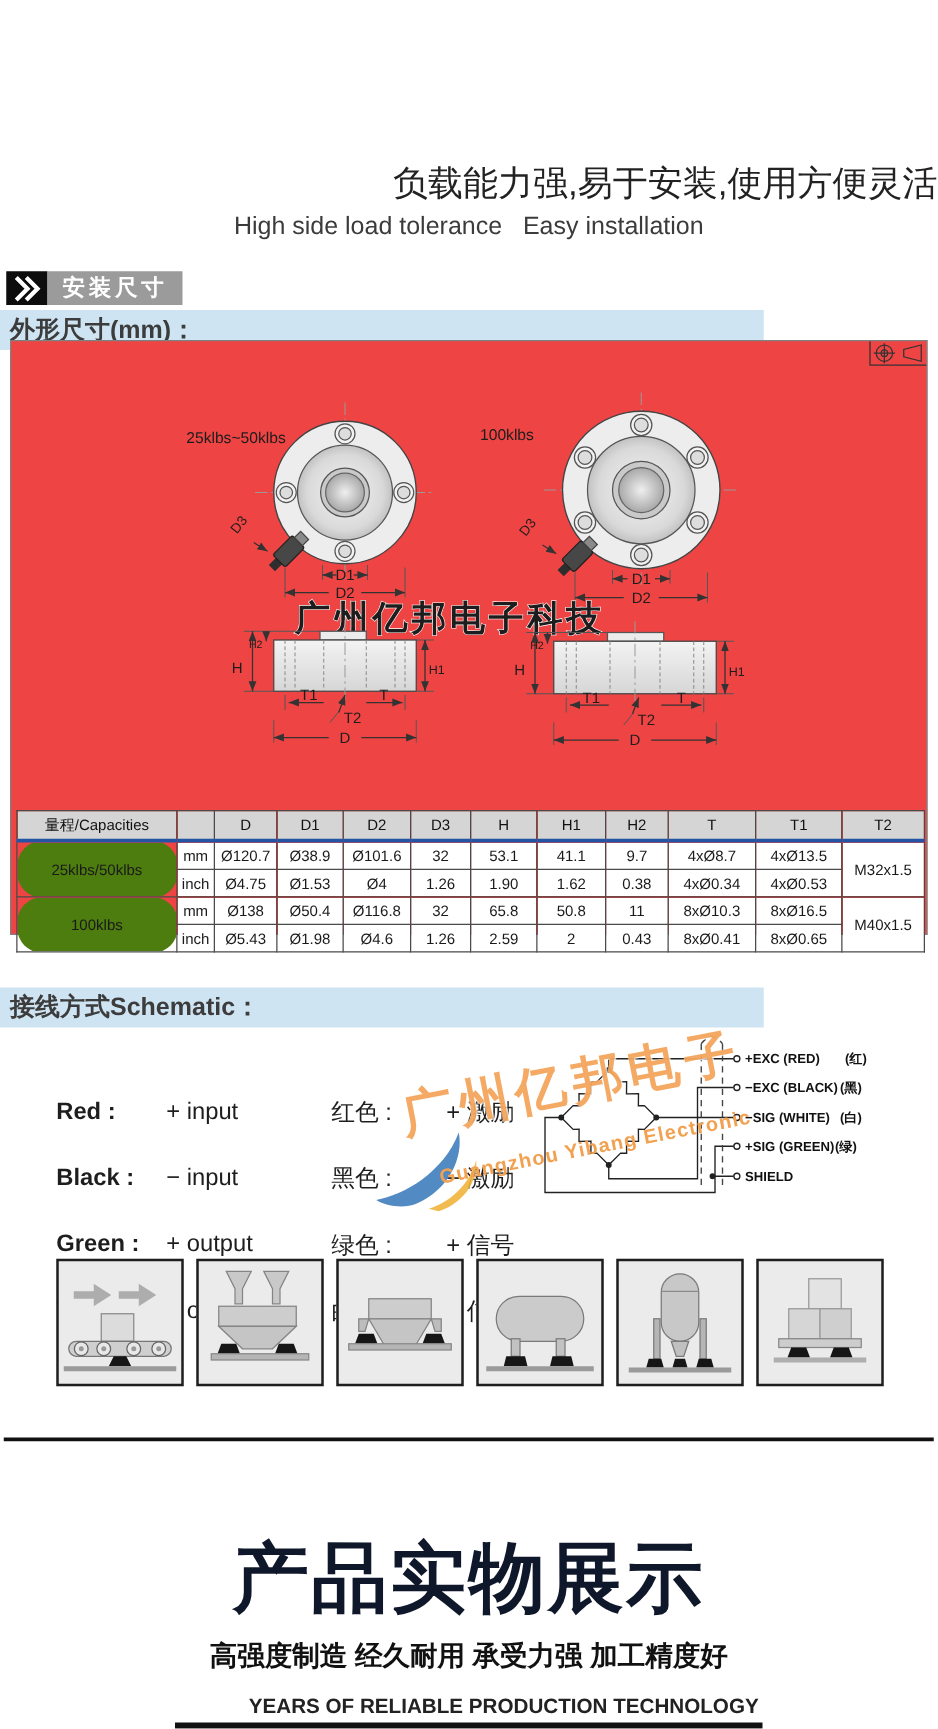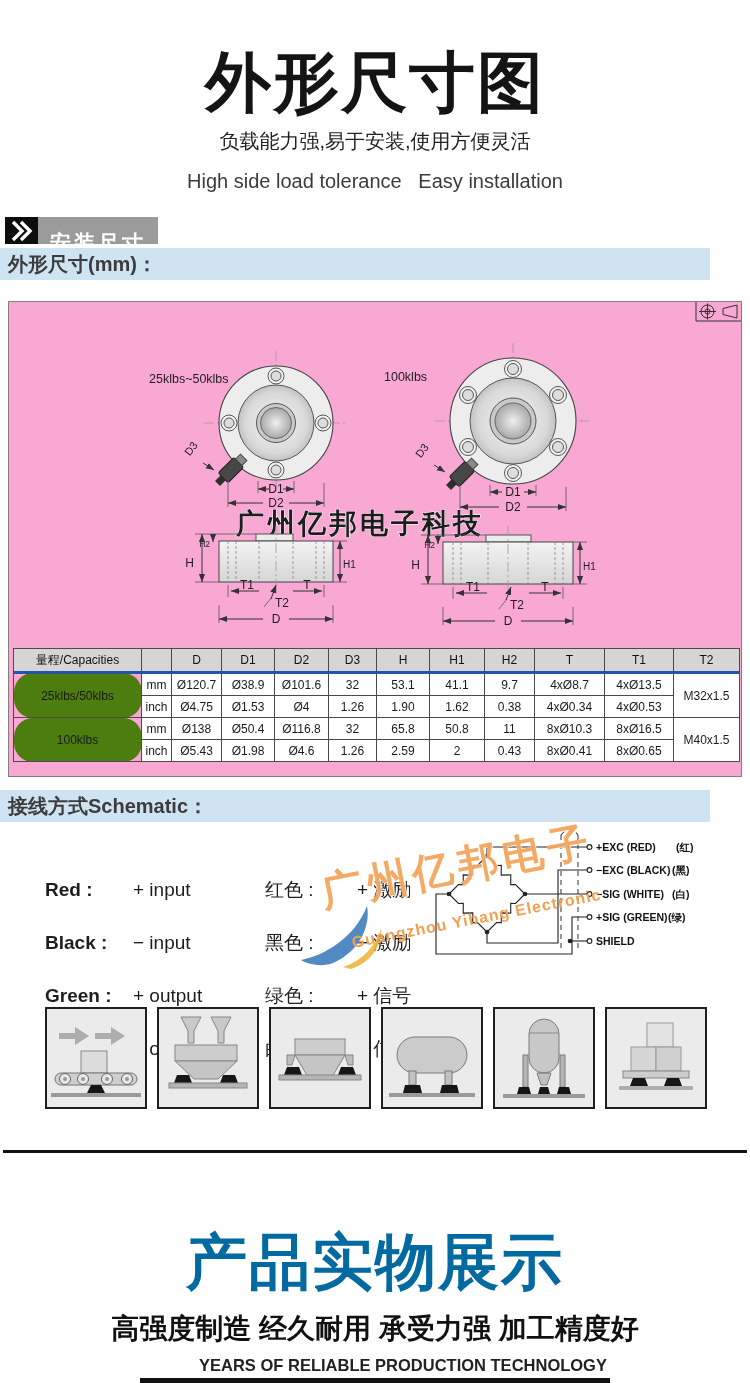--- a/index.html
+++ b/index.html
@@ -2,33 +2,33 @@
 <html><head>
 <meta charset="utf-8">
 <style>
   html,body{margin:0;padding:0;background:#fff;}
   .page{position:relative;width:750px;height:1383px;background:#fff;overflow:hidden;
         font-family:"Liberation Sans","DejaVu Sans",sans-serif;color:#1a1a1a;}
   .abs{position:absolute;}
   
   .hero-title{top:38px;left:0;width:750px;text-align:center;font-size:66px;font-weight:900;
               letter-spacing:2px;color:#141414;}
-  .hero-sub{top:128px;left:0;width:750px;text-align:center;font-size:20px;font-weight:500;color:#222;}
+  .hero-sub{top:128px;left:0;width:750px;text-align:right;font-size:28px;font-weight:500;color:#222;}
   .hero-en{top:170px;left:0;width:750px;text-align:center;font-size:20px;font-weight:500;
            color:#3b3b3b;white-space:pre;}
   
   .tag{top:217px;left:5px;height:27px;display:flex;}
   .tag-chev{width:33px;height:27px;background:#0d0d0d;display:flex;align-items:center;justify-content:center;}
-  .tag-label{background:#9b9b9b;color:#fff;font-size:21px;font-weight:700;letter-spacing:3px;
-             line-height:27px;padding:12px 12px;}
-  
-  .bluebar{left:0;width:710px;height:32px;background:#cfe4f2;}
+  .tag-label{background:#9b9b9b;color:#fff;font-size:18px;font-weight:700;letter-spacing:3px;
+             line-height:27px;padding:0 12px;}
+  
+  .bluebar{left:0;width:611px;height:32px;background:#cfe4f2;}
   .bluebar span{display:block;line-height:32px;padding-left:8px;font-size:20px;font-weight:700;color:#3c3c3c;}
   
-  .dwg-box{top:301px;left:8px;width:732px;height:474px;border:1px solid #808080;background:#f9a8d4;}
+  .dwg-box{top:272px;left:8px;width:732px;height:474px;border:1px solid #808080;background:#ef4444;}
   .dwg text{font-family:"Liberation Sans","DejaVu Sans",sans-serif;fill:#1d1d1d;}
   .cl{stroke:#999;stroke-width:0.8;stroke-dasharray:10 3 2 3;}
   .dim{stroke:#333;stroke-width:1;fill:none;}
   .tick{stroke:#555;stroke-width:0.8;}
   .dot{stroke:#888;stroke-width:0.8;stroke-dasharray:3 2;}
   
   .spec{top:648px;left:13px;}
   .spec table{border-collapse:collapse;table-layout:fixed;width:726px;font-size:12px;}
   .spec th,.spec td{border:1px solid #4a4a4a;text-align:center;padding:0;height:21px;
                     overflow:hidden;white-space:nowrap;}
@@ -48,31 +48,30 @@
          text-shadow:0 0 1px #fff,1px 1px 0 rgba(255,255,255,.7);opacity:.95;pointer-events:none;}
   .wm-en{top:934px;left:352px;width:320px;font-size:16px;font-weight:700;letter-spacing:1px;
          color:#f2a150;transform:rotate(-11deg);transform-origin:left center;pointer-events:none;}
   
   .icons{top:1007px;left:45px;display:flex;gap:10px;}
   .icon-box{width:98px;height:98px;border:2px solid #1f1f1f;background:#ebebeb;
             display:flex;align-items:center;justify-content:center;}
   
   .divider{top:1150px;left:3px;width:744px;height:3px;background:#111;}
   .foot-title{top:1222px;left:0;width:750px;text-align:center;font-size:61px;font-weight:900;
-              letter-spacing:2px;color:#0369a1;}
-  .foot-sub{top:1310px;left:0;width:750px;text-align:center;font-size:28px;font-weight:600;color:#111;}
+              letter-spacing:2px;color:#0f172a;}
+  .foot-sub{top:1310px;left:0;width:750px;text-align:center;font-size:22px;font-weight:600;color:#111;}
   .foot-en{top:1356px;left:0;width:750px;text-align:center;font-size:16.5px;font-weight:700;color:#222;padding-left:28px;}
   .foot-bar{top:1378px;left:140px;width:470px;height:5px;background:#111;}
 </style>
 </head>
 <body>
 
 <div class="page">
 
-  <div class="abs hero-title">外形尺寸图</div>
   <div class="abs hero-sub">负载能力强,易于安装,使用方便灵活</div>
   <div class="abs hero-en">High side load tolerance   Easy installation</div>
 
   <div class="abs tag">
     <div class="tag-chev">
       <svg width="26" height="22" viewBox="0 0 26 22">
         <path d="M4,2 L13,11 L4,20" stroke="#fff" stroke-width="3.4" fill="none"></path>
         <path d="M12,2 L21,11 L12,20" stroke="#fff" stroke-width="3.4" fill="none"></path>
       </svg>
     </div>

